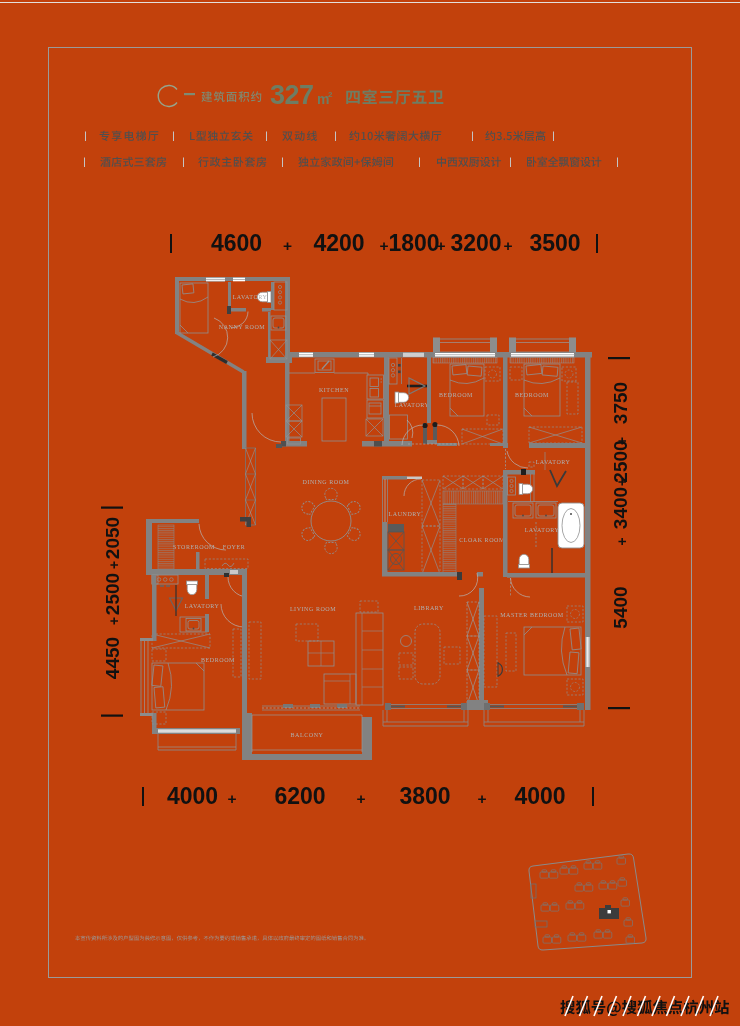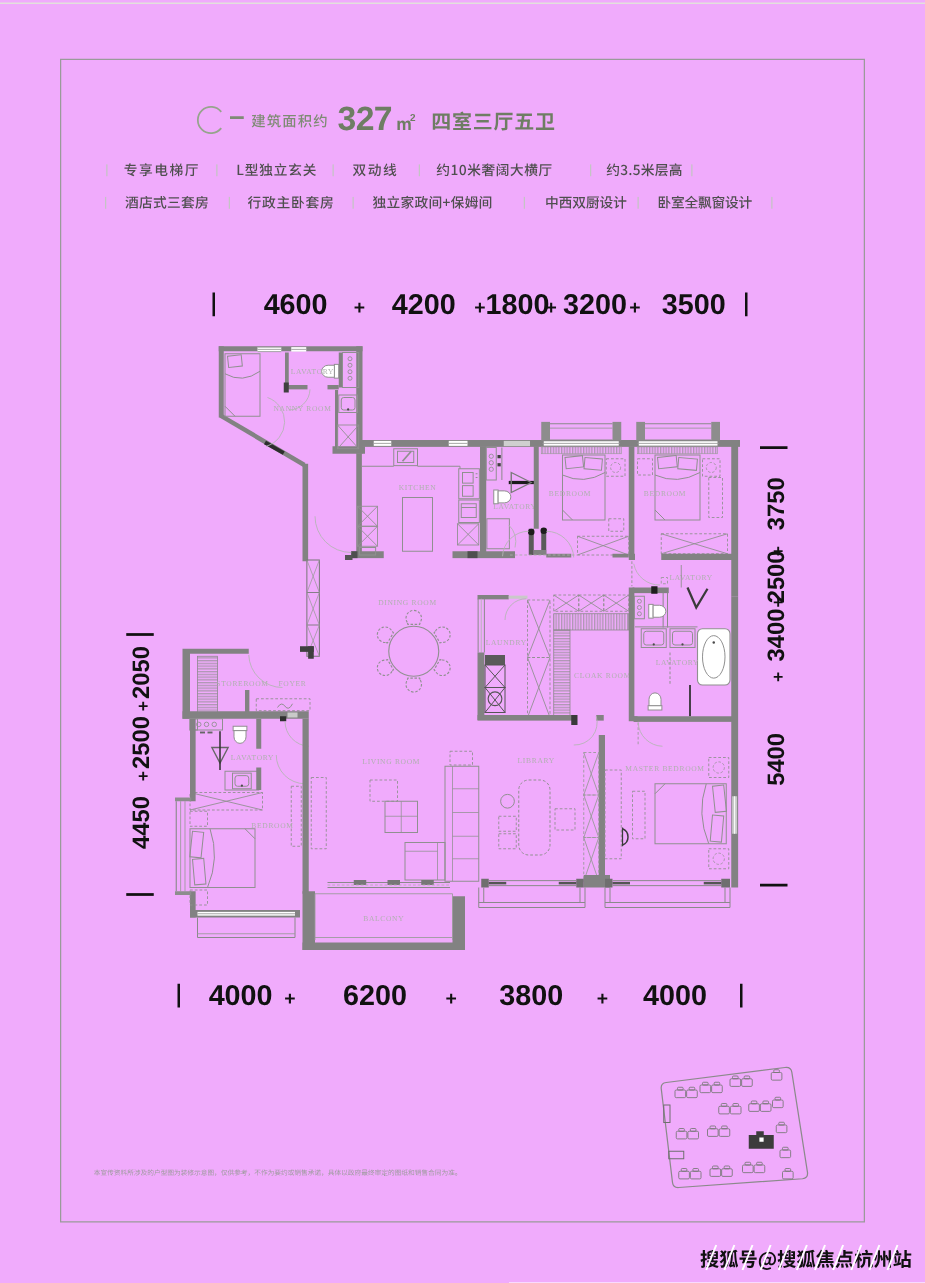--- a/index.html
+++ b/index.html
@@ -1,14 +1,14 @@
 <!DOCTYPE html>
 <html><head><meta charset="utf-8"><style>
 html,body{margin:0;padding:0;background:#ffffff;}
-#page{width:740px;height:1026px;position:relative;background:#f0abfc;overflow:hidden;}
+#page{width:740px;height:1026px;position:relative;background:#c2410c;overflow:hidden;}
 </style></head><body>
 <div id="page">
 <svg width="740" height="1026" viewBox="0 0 740 1026">
 
 <rect x="48.5" y="47.5" width="643" height="930" fill="none" stroke="#9a9a9a" stroke-width="1"></rect>
 <line x1="0" y1="2.5" x2="740" y2="2.5" stroke="#e3e0dc" stroke-width="1.2"></line>
 
 <path d="M 177,89.5 A 10.5,10.5 0 1 0 177,102.5" fill="none" stroke="#96a48c" stroke-width="1.4"></path>
 
 <rect x="184" y="93" width="11" height="2.2" fill="#7e8b74"></rect>

